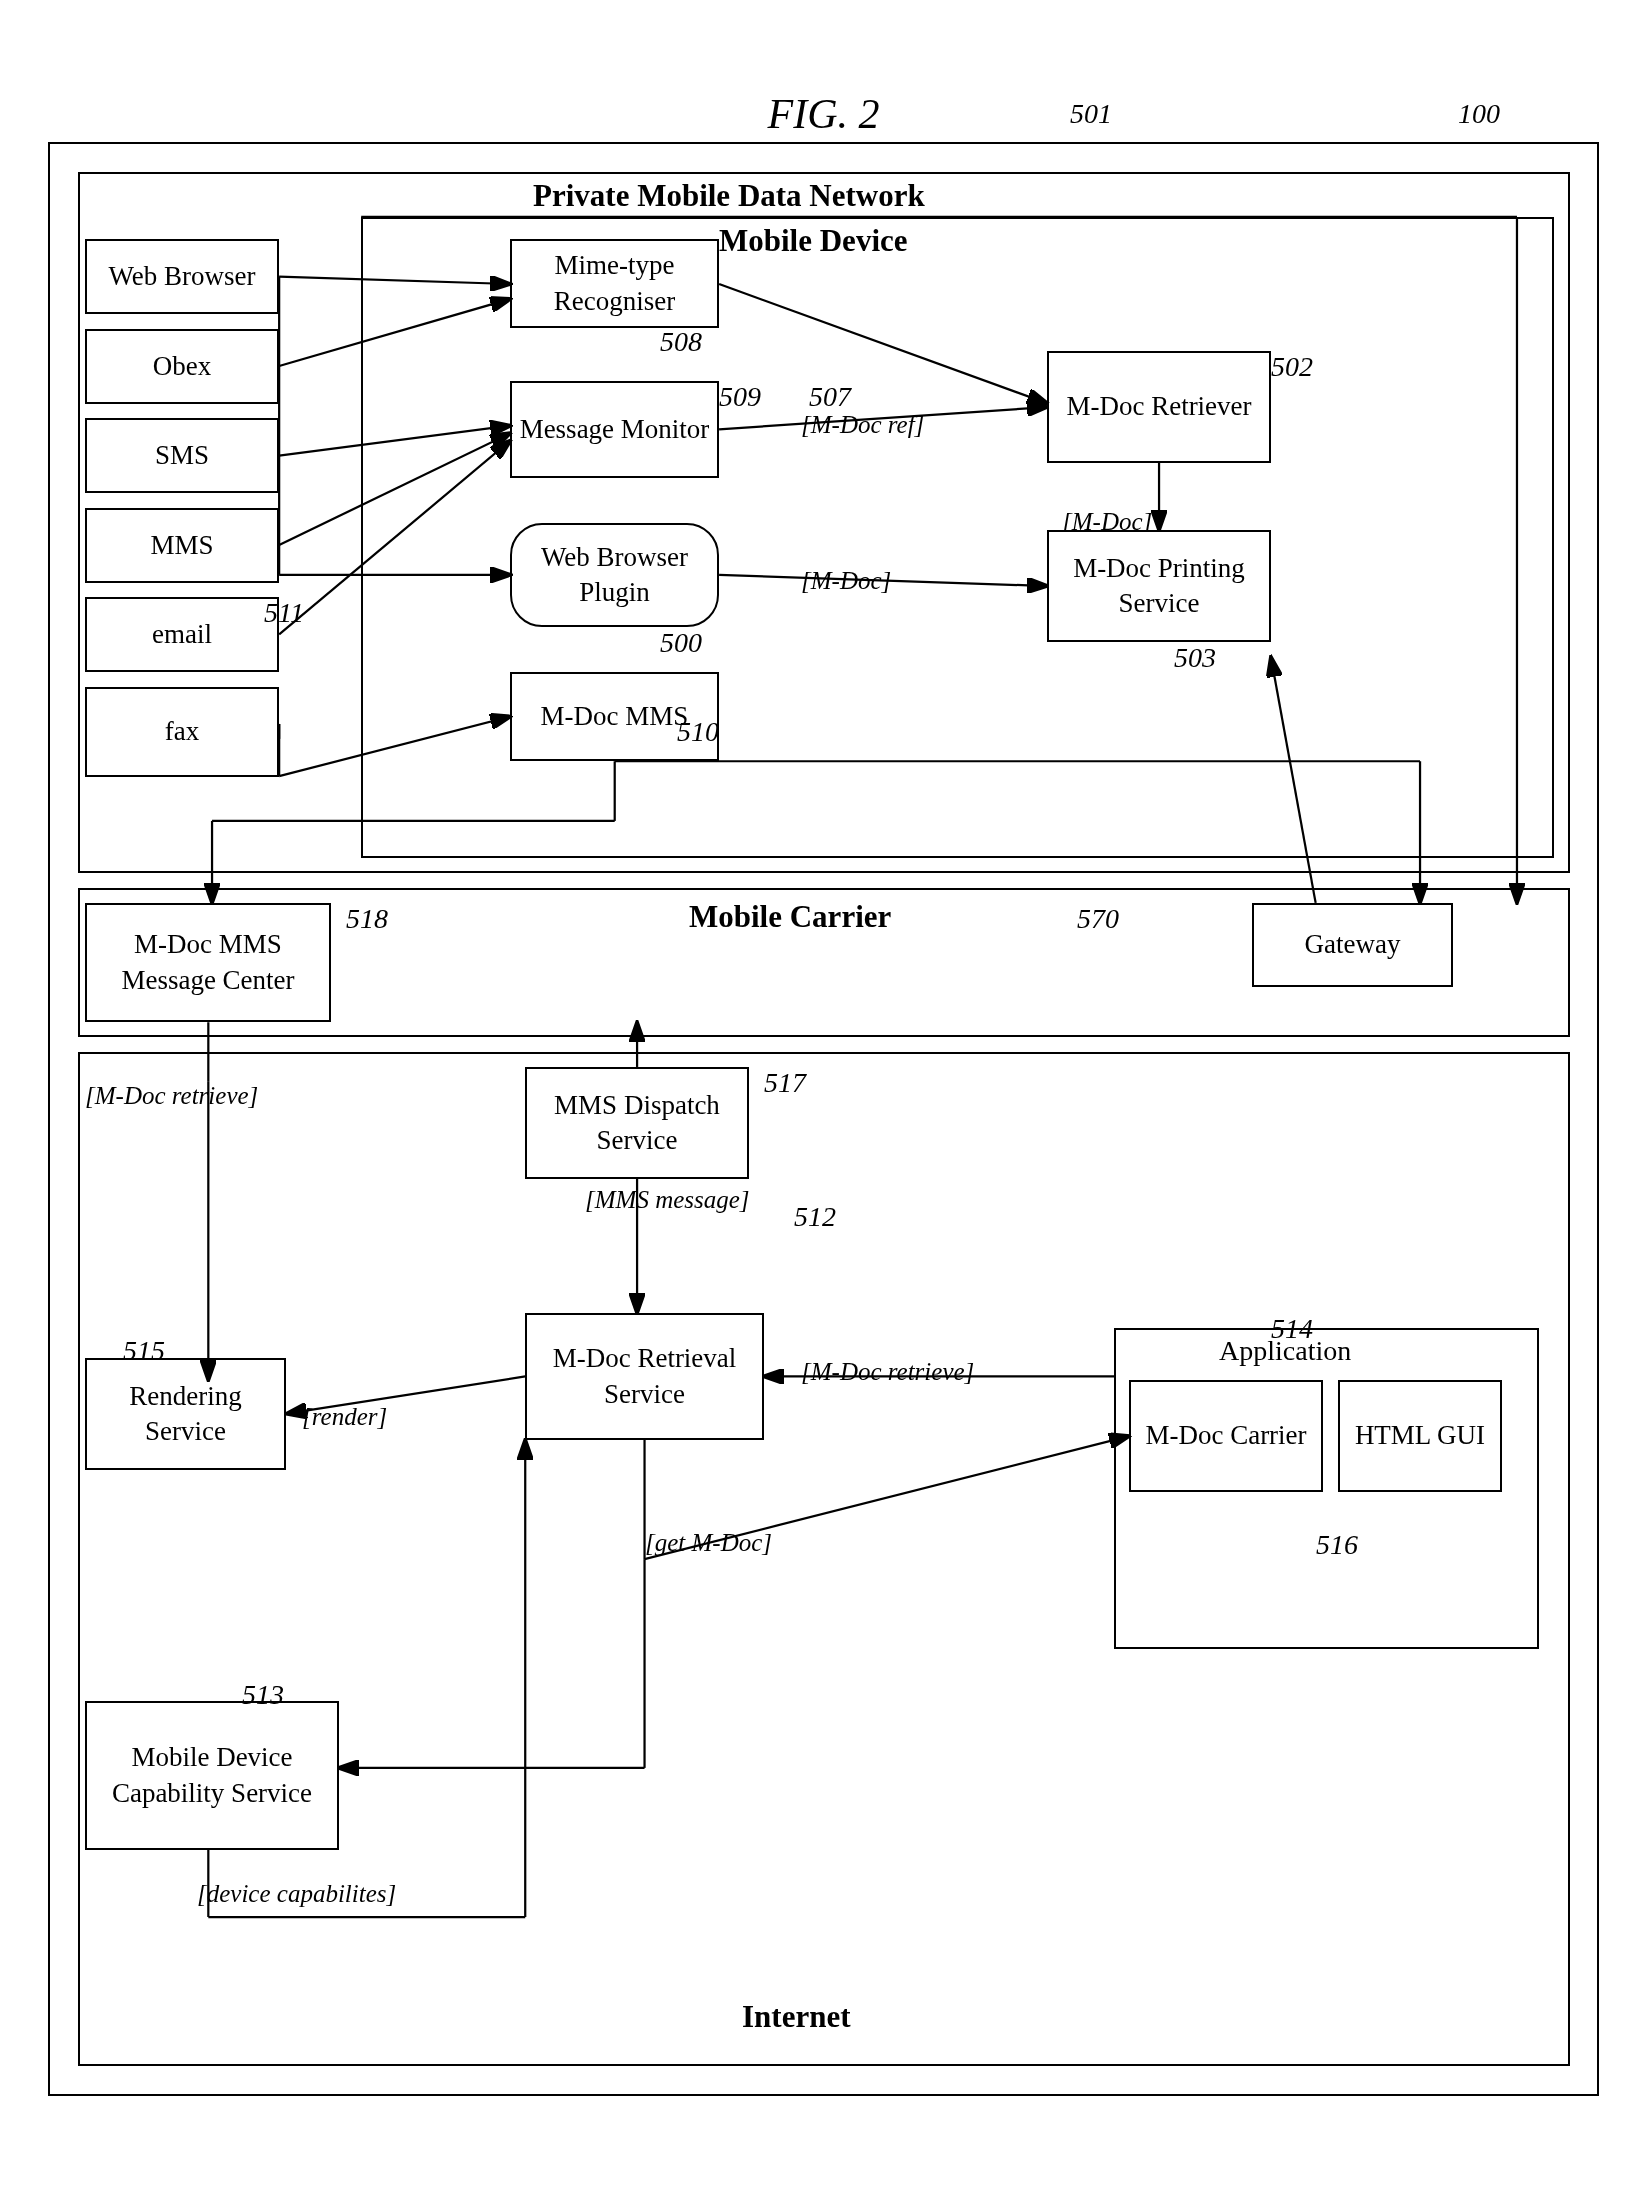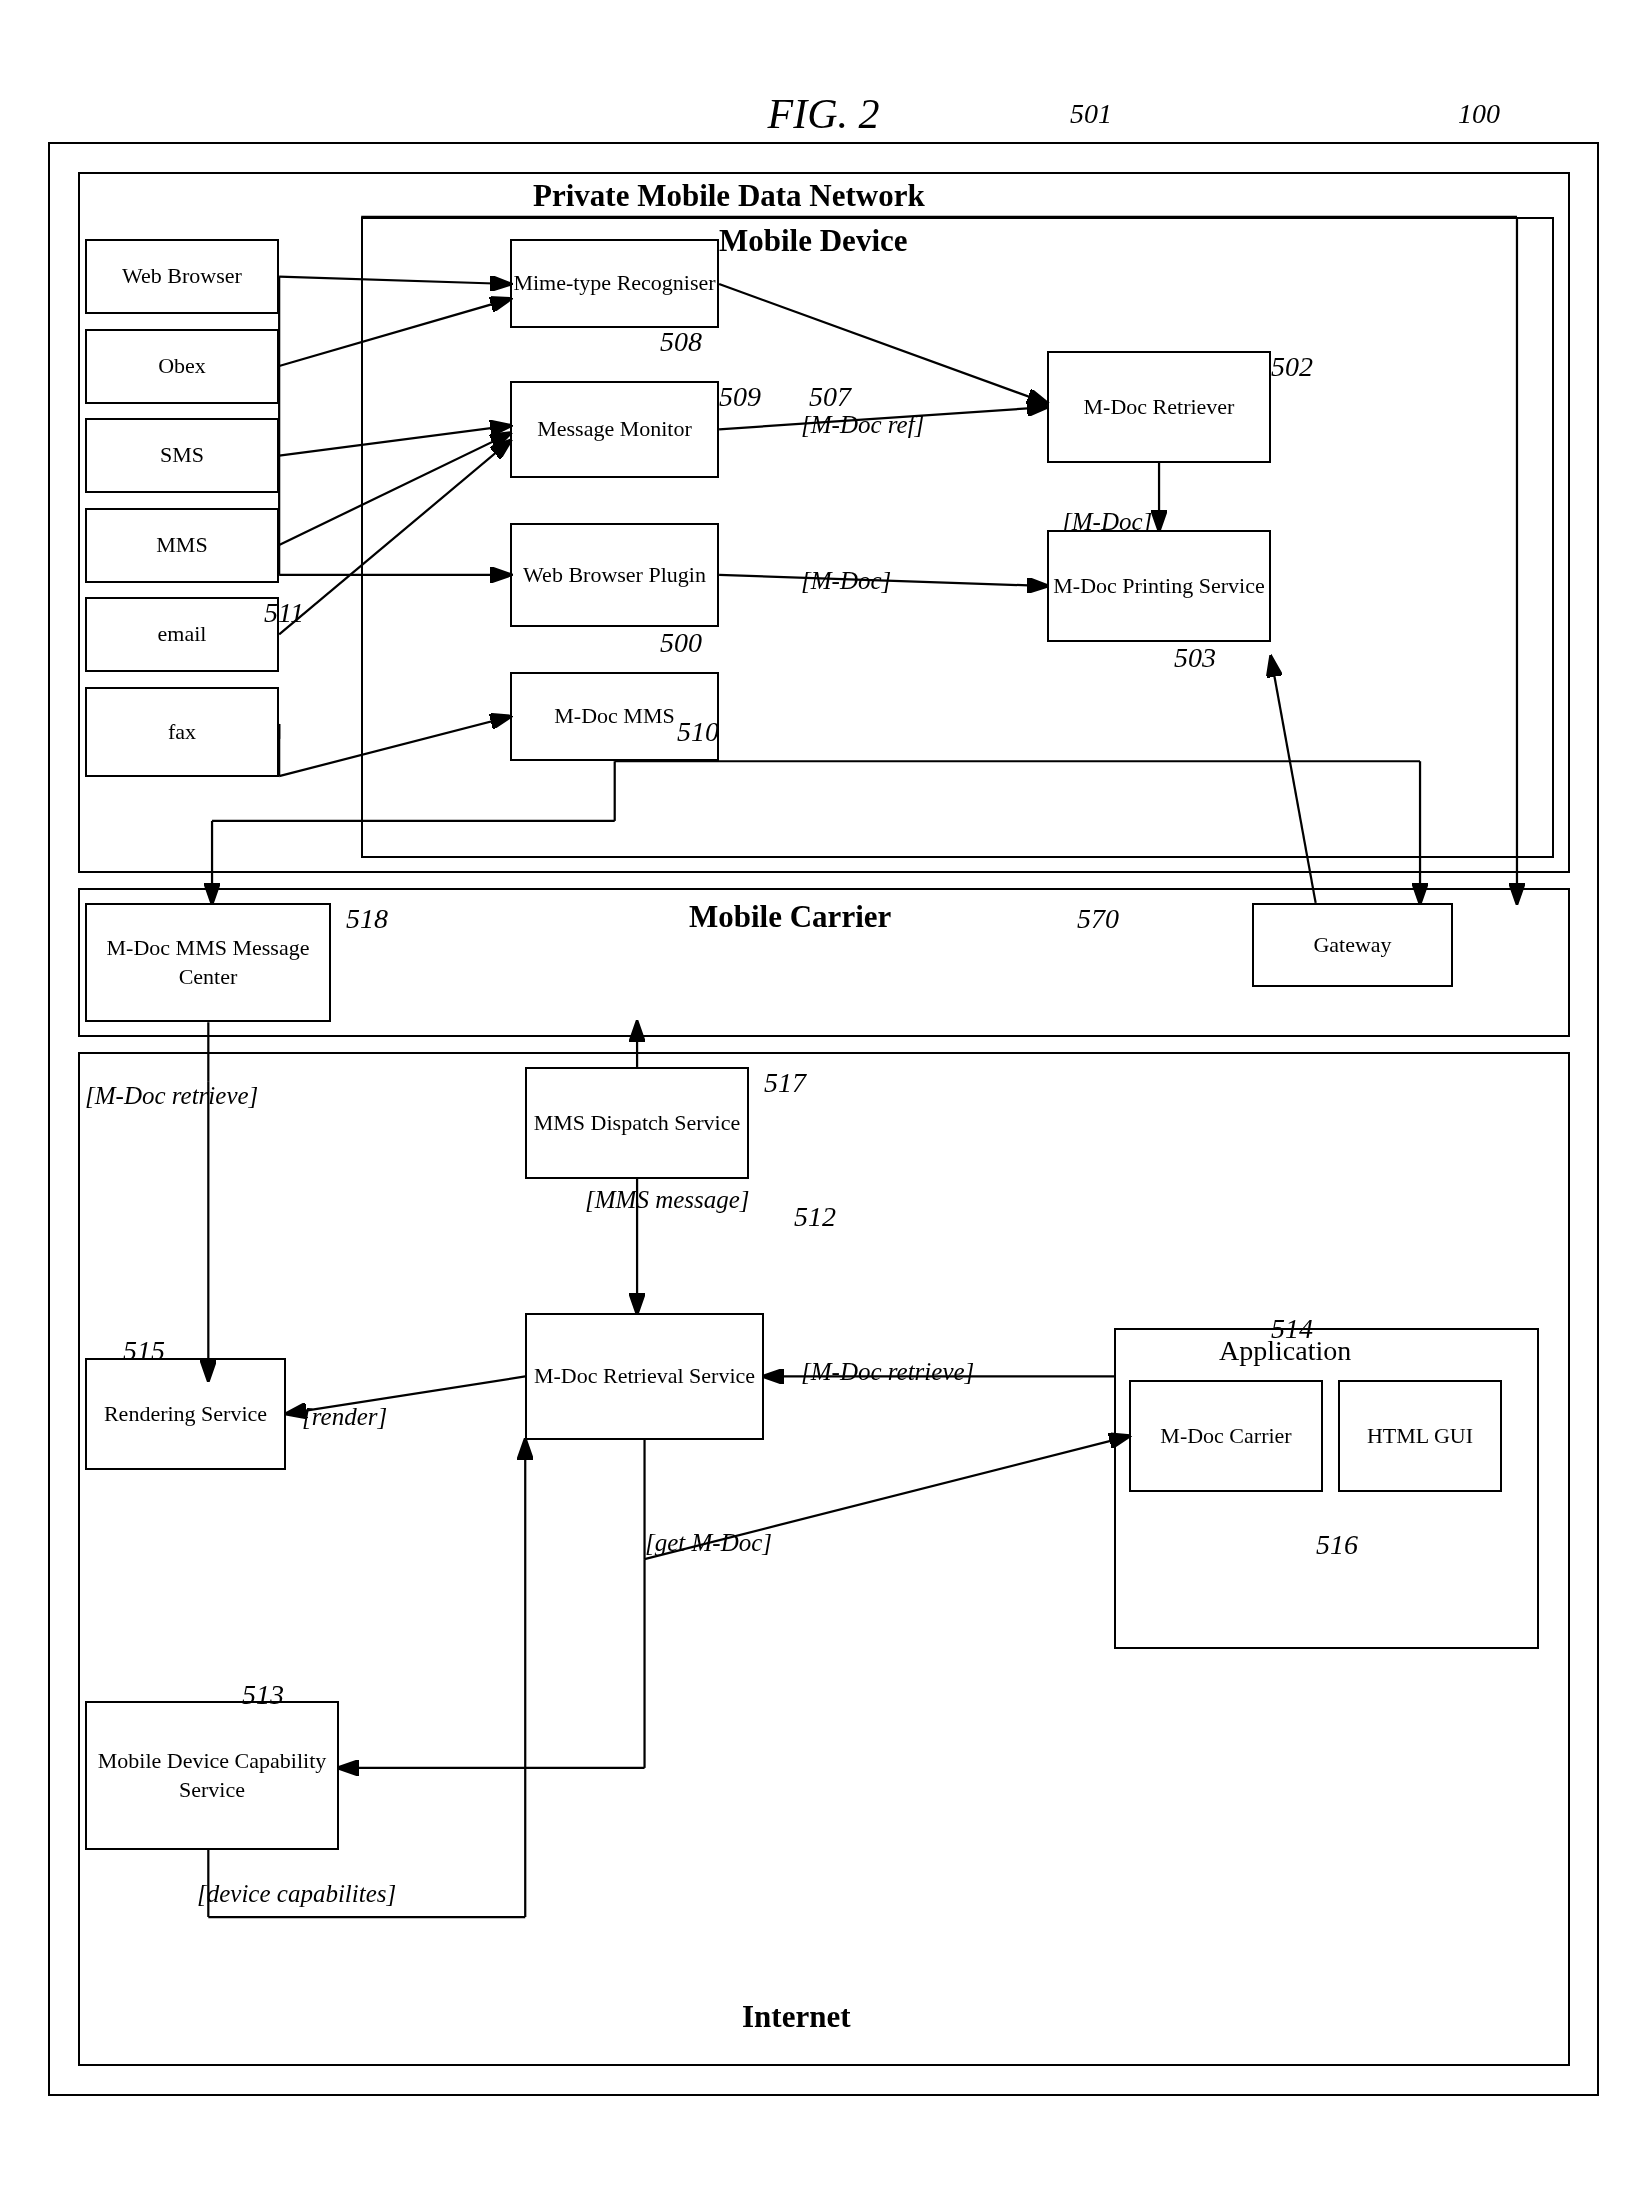--- a/index.html
+++ b/index.html
@@ -31,21 +31,21 @@
     }
     
     .box {
       position: absolute;
       border: 2.2px solid #000;
       background: #fff;
       display: flex;
       align-items: center;
       justify-content: center;
       text-align: center;
-      font-size: 22px;
+      font-size: 27px;
       line-height: 1.3;
     }
     
     .section-border {
       position: absolute;
       border: 2.2px solid #000;
       background: transparent;
     }
     .section-title {
       position: absolute;
@@ -130,21 +130,21 @@
     <span class="ref-num" style="top:236px; left:612px;">508</span>
 
     <div class="box" style="top:291px; left:462px; width:209px; height:97px;align-items:center;">
       <span>Message Monitor</span>
     </div>
 
     <span class="ref-num" style="top:291px; left:671px;">509</span>
 
     <span class="ref-num" style="top:291px; left:761px;">507</span>
 
-    <div class="box" style="top:433px; left:462px; width:209px; height:104px;">
+    <div class="box" style="top:433px; left:462px; width:209px; height:104px;border-radius:32px;">
       <span>Web Browser Plugin</span>
     </div>
 
     <span class="ref-num" style="top:522px; left:612px;margin-top:15px;">500</span>
 
     <div class="box" style="top:582px; left:462px; width:209px; height:89px;">
       <span>M-Doc MMS</span>
     </div>
 
     <span class="ref-num" style="top:626px; left:612px;margin-left:17px;">510</span>

